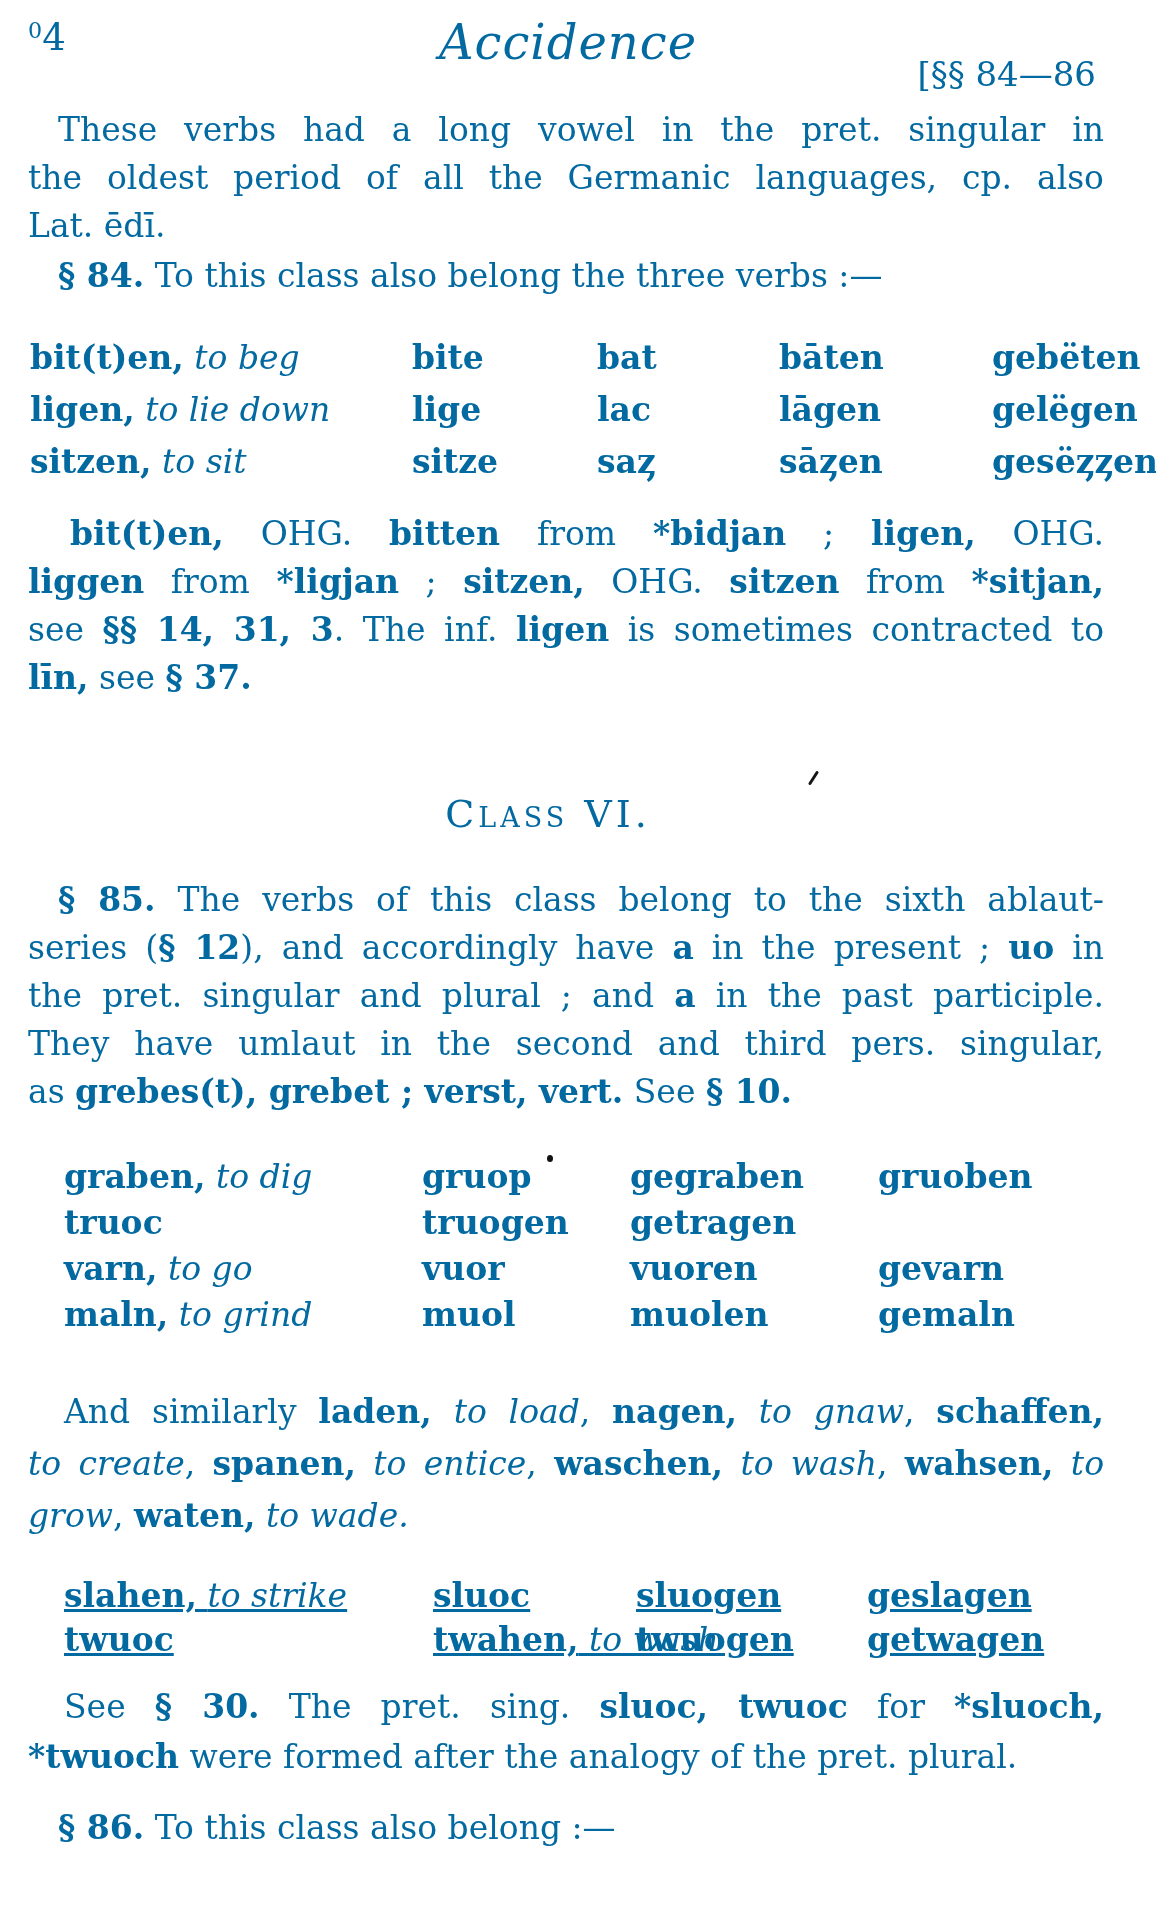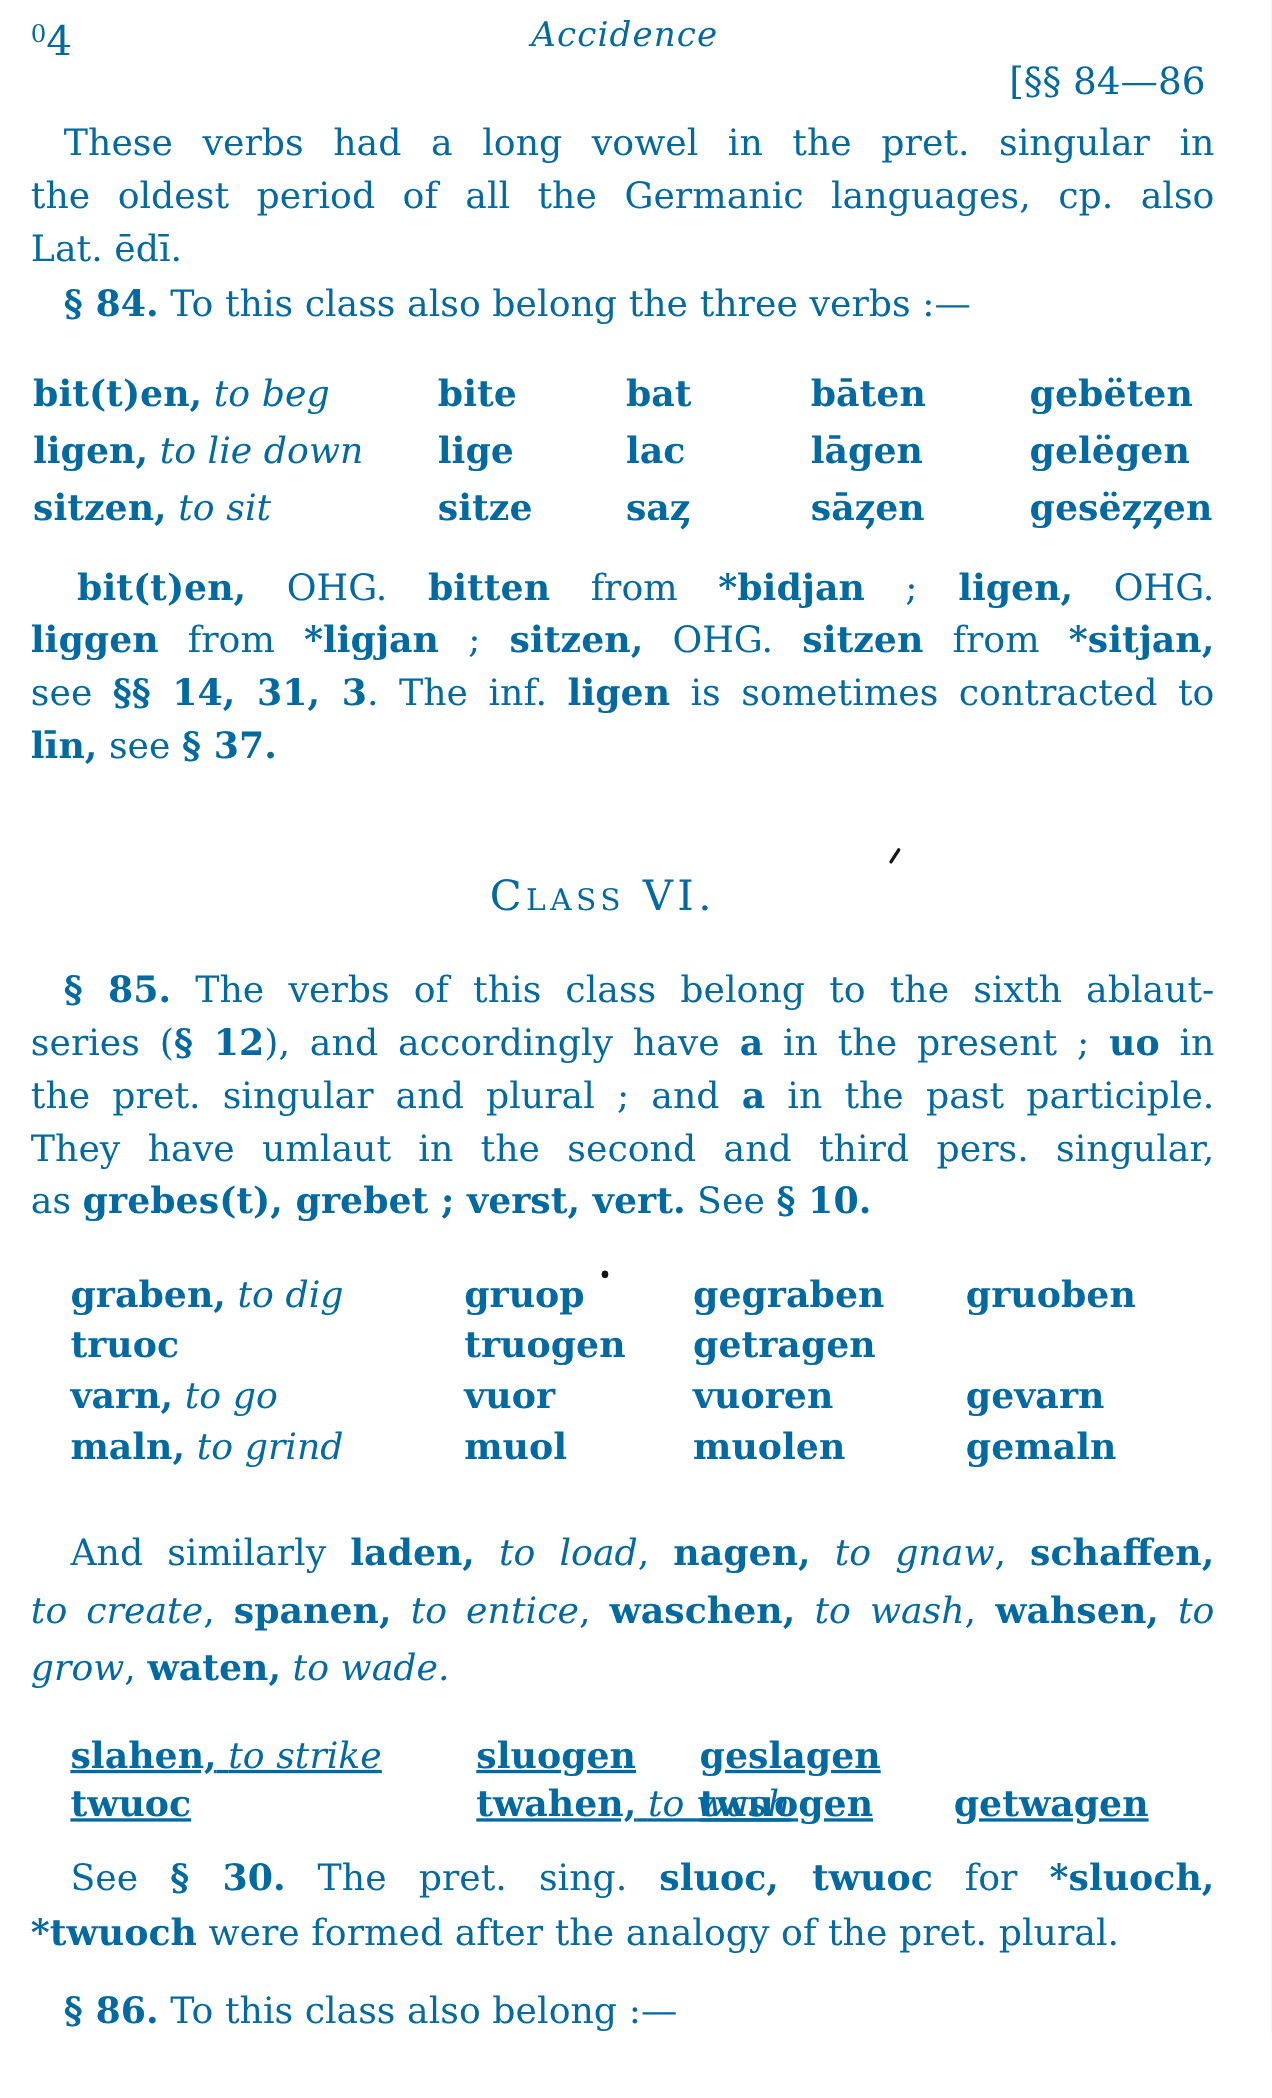--- a/index.html
+++ b/index.html
@@ -9,35 +9,35 @@
     font-family:"DejaVu Serif","DejaVu Sans",serif;
   }
   .abs { position:absolute; }
   .b { font-weight:700; }
   .i { font-style:italic; }
 
   
   .page-number { left:28px; top:16px; font-size:37px; display:inline-block; }
   .page-number::first-letter { font-size:0.60em; vertical-align:0.52em; }
   .running-title { left:0; right:20px; top:14px; text-align:center;
-                   font-style:italic; font-size:31px; letter-spacing:1px; }
+                   font-style:italic; font-size:48px; letter-spacing:1px; }
   .section-range { right:60px; top:18px; font-size:34px;margin-top:36px; }
 
   
   .para { left:28px; width:1076px; font-size:33px; line-height:48px; }
   .line { text-align:justify; text-align-last:justify; }
   .line.last, .line.single { text-align:left; text-align-last:left; }
   .ind30 { text-indent:30px; }
   .ind36 { text-indent:36px; }
   .ind42 { text-indent:42px; }
 
   
   .vtable { font-size:33px; }
   .t1 { left:30px; top:332px; width:1096px; line-height:52px; }
-  .t1 .trow { display:grid; grid-template-columns:368px 171px 168px 199px 1fr; }
+  .t1 .trow { display:grid; grid-template-columns:368px 171px 168px 199px 1fr;gap:14px; }
   .t2 { left:64px; top:1154px; width:1062px; line-height:46px; }
   .t2 .trow { display:grid; grid-template-columns:358px 208px 248px 1fr; }
   .t3 { left:64px; top:1574px; width:1062px; line-height:44px;text-decoration:underline; }
   .t3 .trow { display:grid; grid-template-columns:369px 203px 231px 1fr; }
   .tcell { white-space:nowrap; }
 
   
   .class-heading { left:0; right:60px; top:792px; text-align:center;
     font-variant:small-caps; font-size:38px; letter-spacing:4px; }
 
@@ -199,20 +199,21 @@
       <span class="i">grow</span><span>, </span><span class="b">waten,</span><span class="i"> to wade.</span>
     </div>
   </div>
 
   <div class="abs vtable t3">
     <div class="trow">
       <div class="tcell">
         <span class="b">slahen,</span>
         <span class="i">to strike</span>
       </div>
+      <div class="tcell b">sluoc</div>
       <div class="tcell b">sluogen</div>
       <div class="tcell b">geslagen</div>
     </div>
     <div class="trow">
       <div class="tcell b">twuoc</div>
       <div class="tcell">
         <span class="b">twahen,</span>
         <span class="i">to wash</span>
       </div>
       <div class="tcell b">twuogen</div>

